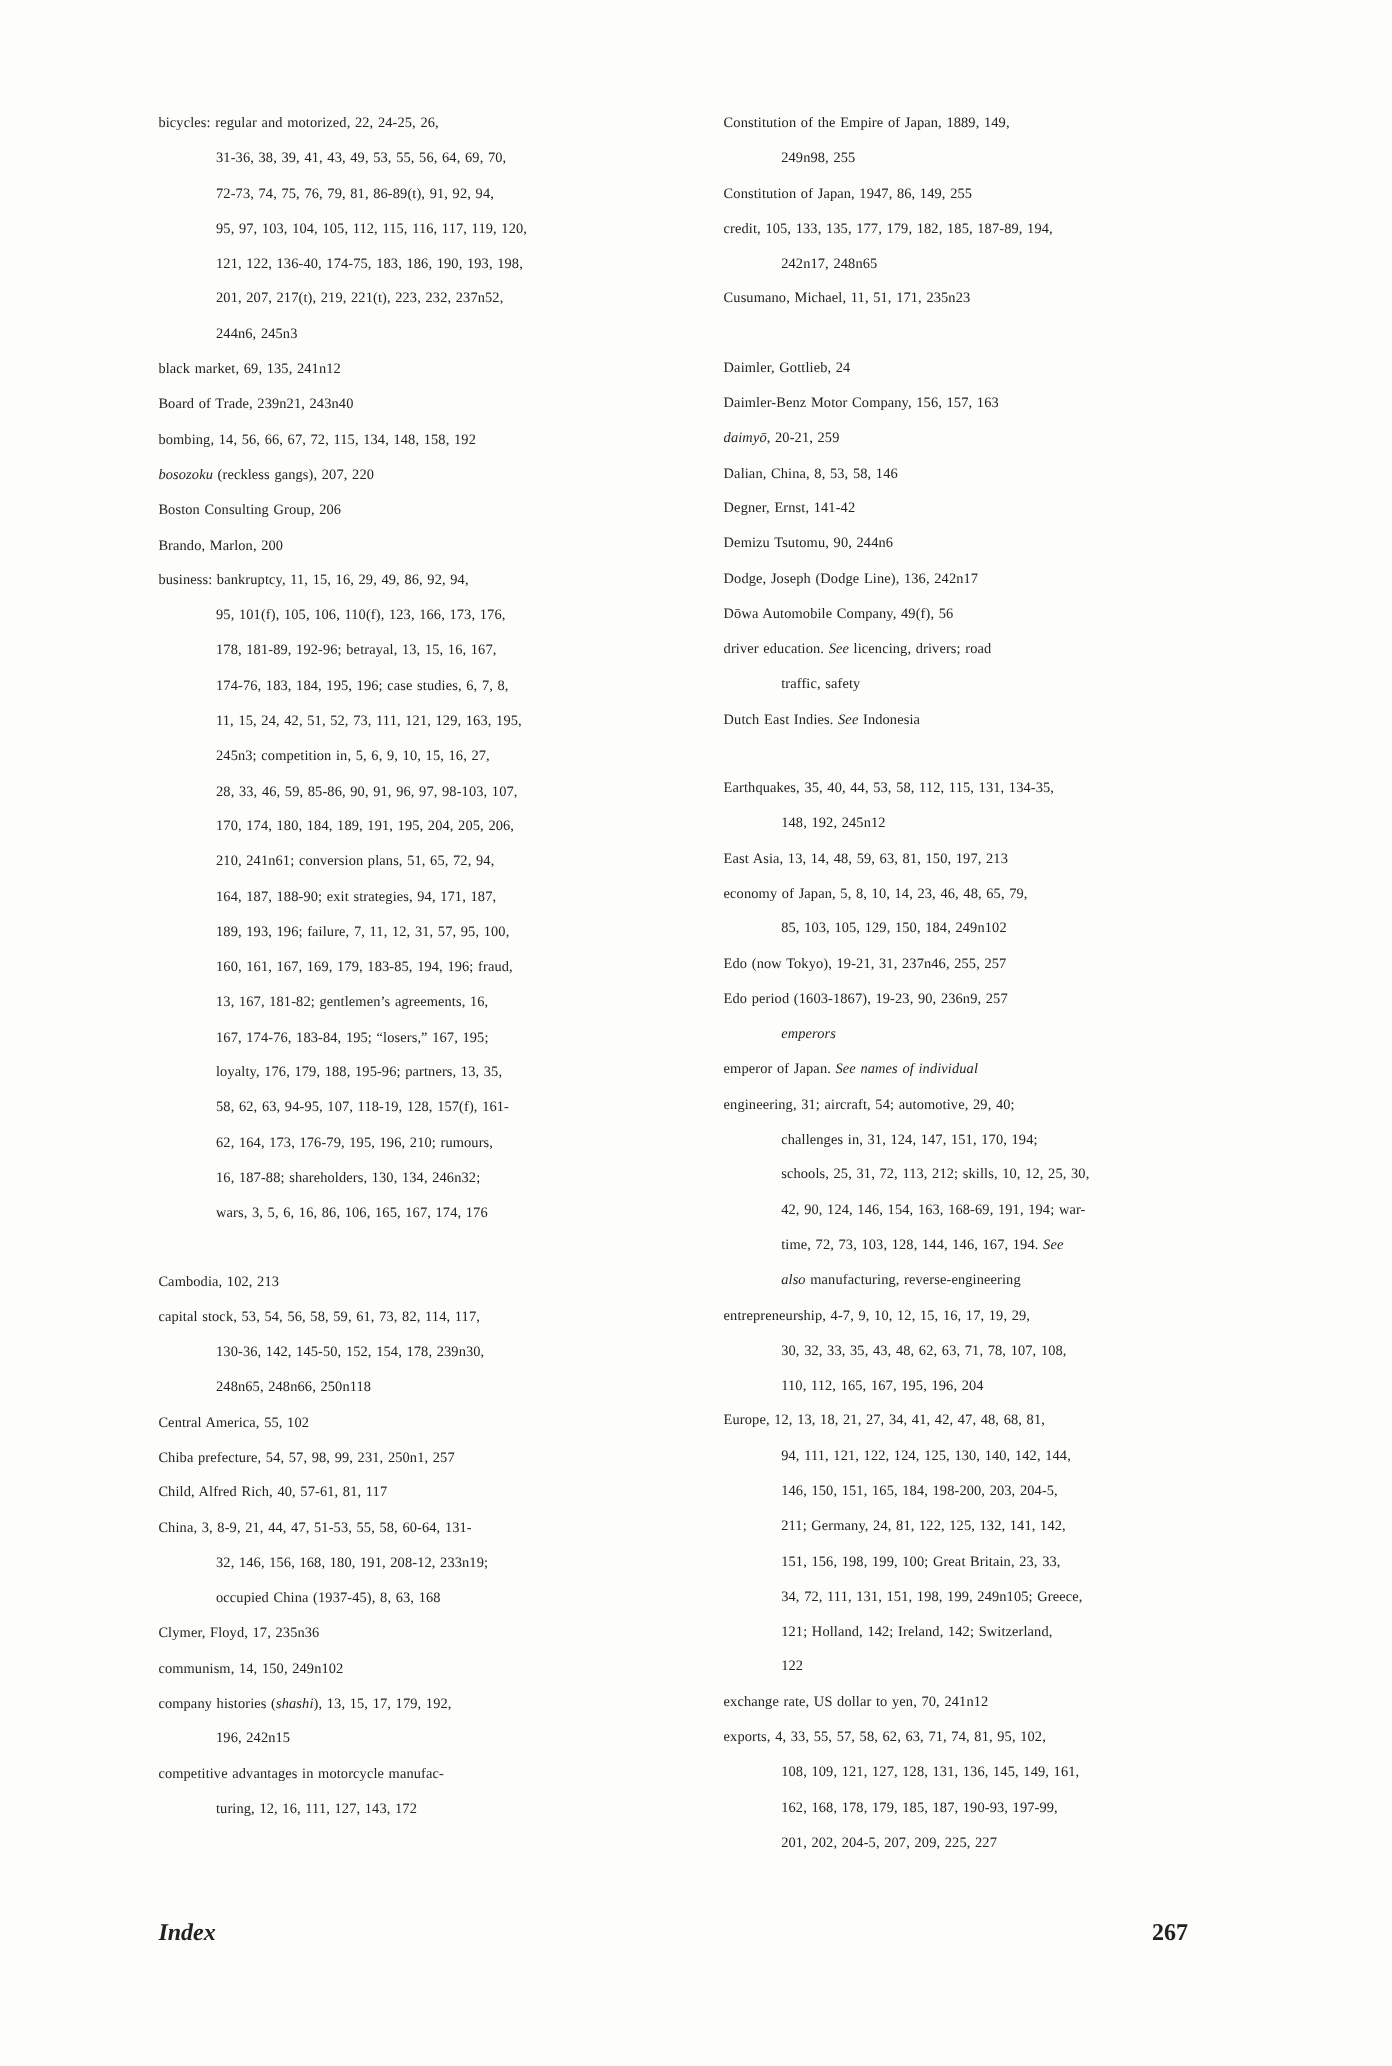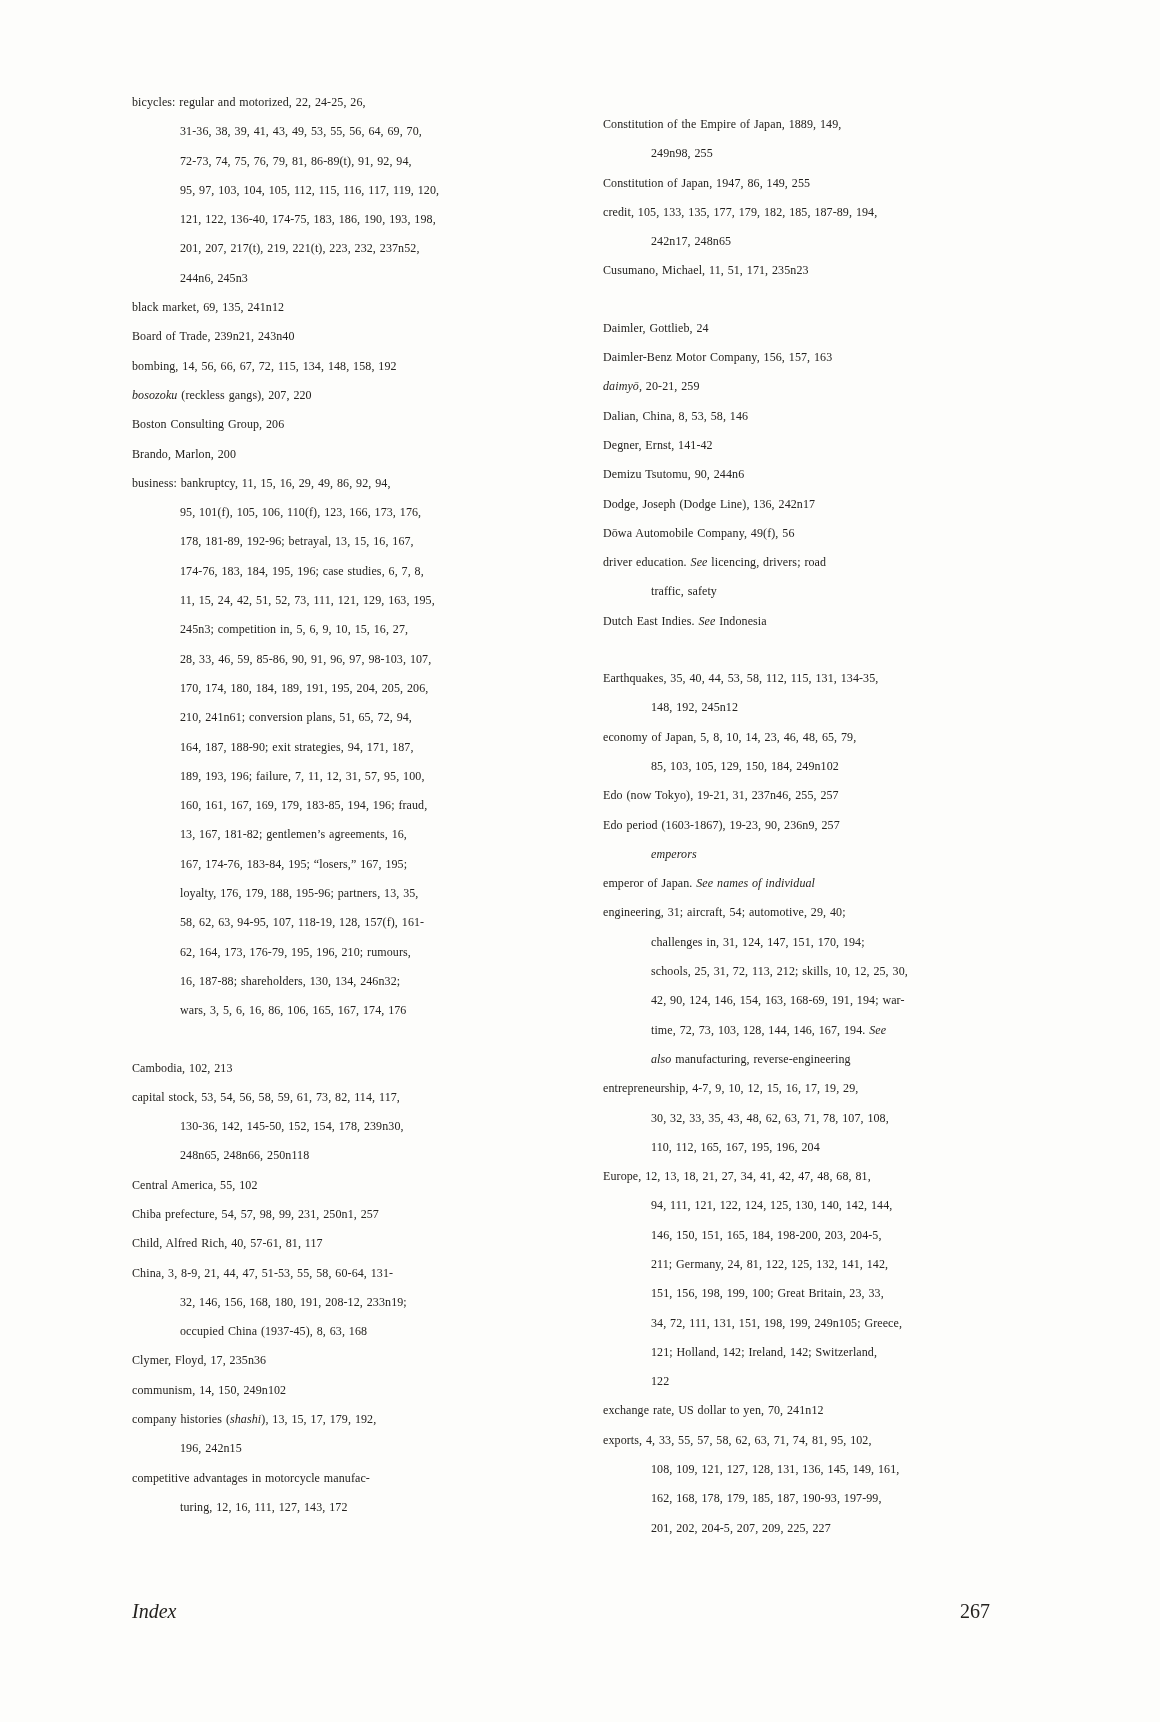--- a/index.html
+++ b/index.html
@@ -14,33 +14,34 @@
   .page { position: absolute; inset: 0; }
   .col {
     position: absolute;
     top: 88px;
     font-size: 12px;
     line-height: 29.3px;
     word-spacing: 0.06em;
     letter-spacing: 0.1px;
   }
   .col-left  { left: 132px; width: 445px; }
-  .col-right { left: 603px; width: 430px; margin-top: 22px; }
+  .col-right { left: 603px; width: 430px; }
   .line { white-space: nowrap; }
   .line.cont { padding-left: 48px; }
   .spacer { height: 28px; }
   em { font-style: italic; }
   .footer {
     position: absolute;
     left: 132px; top: 1596px;
     width: 858px;
     display: flex;
     justify-content: space-between;
     font-size: 20px;
     line-height: 30px;
+    font-weight: bold;
   }
   .footer .running-title { font-style: italic; }
 </style>
 </head>
 <body>
 
 <div class="page">
   <div class="col col-left" id="col-left">
       <div class="entry">
         <div class="line"><span>bicycles: regular and motorized, 22, 24-25, 26,</span></div>
@@ -174,20 +175,23 @@
       </div>
       <div class="entry">
         <div class="line"><span>Dutch East Indies. </span><em>See</em><span> Indonesia</span></div>
       </div>
       <div class="spacer"></div>
       <div class="entry">
         <div class="line"><span>Earthquakes, 35, 40, 44, 53, 58, 112, 115, 131, 134-35,</span></div>
         <div class="line cont"><span>148, 192, 245n12</span></div>
       </div>
       <div class="entry">
+        <div class="line"><span>East Asia, 13, 14, 48, 59, 63, 81, 150, 197, 213</span></div>
+      </div>
+      <div class="entry">
         <div class="line"><span>economy of Japan, 5, 8, 10, 14, 23, 46, 48, 65, 79,</span></div>
         <div class="line cont"><span>85, 103, 105, 129, 150, 184, 249n102</span></div>
       </div>
       <div class="entry">
         <div class="line"><span>Edo (now Tokyo), 19-21, 31, 237n46, 255, 257</span></div>
       </div>
       <div class="entry">
         <div class="line"><span>Edo period (1603-1867), 19-23, 90, 236n9, 257</span></div>
       </div>
       <div class="entry">

